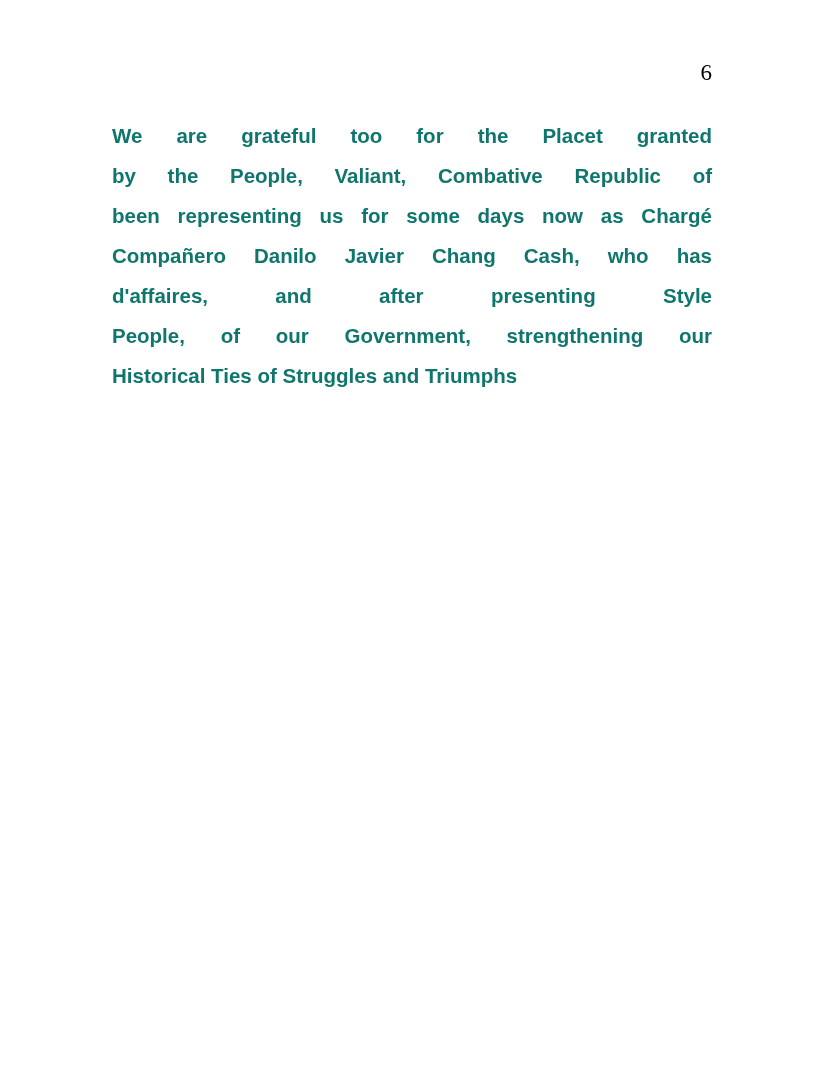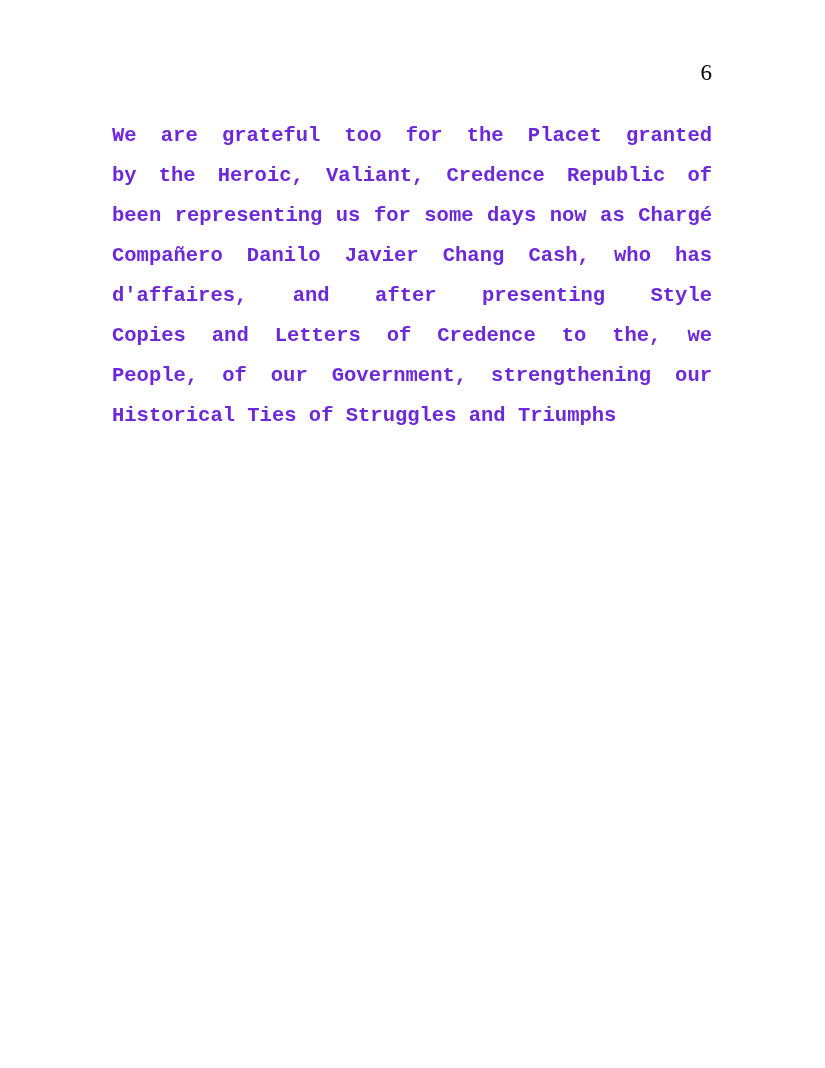--- a/index.html
+++ b/index.html
@@ -20,47 +20,46 @@
     right: 113px;
     font-family: "Liberation Serif", serif;
     font-size: 23px;
     color: #000000;
   }
   .body-text {
     position: absolute;
     left: 112px;
     top: 116px;
     width: 600px;
-    font-family: Liberation Mono, monospace;
+    font-family: Liberation Sans, sans-serif;
     font-weight: 700;
     font-size: 20.5px;
     line-height: 40px;
-    color: #6d28d9;
+    color: #0f766e;
   }
   .text-line {
     text-align: justify;
     text-align-last: justify;
     white-space: normal;
   }
   .text-line.last {
     text-align: justify;
     text-align-last: left;
   }
 </style>
 </head>
 <body>
 
 <div class="page">
 
   <div class="page-number">6</div>
 
   <div class="body-text">
     <div class="text-line">We are grateful too for the Placet granted</div>
-    <div class="text-line">by the Heroic, Valiant, Credence Republic of</div>
+    <div class="text-line">by the People, Valiant, Combative Republic of</div>
     <div class="text-line">been representing us for some days now as Chargé</div>
     <div class="text-line">Compañero Danilo Javier Chang Cash, who has</div>
     <div class="text-line">d'affaires, and after presenting Style</div>
-    <div class="text-line">Copies and Letters of Credence to the, we</div>
     <div class="text-line">People, of our Government, strengthening our</div>
     <div class="text-line last">Historical Ties of Struggles and Triumphs</div>
   </div>
 
 </div>
 
 </body></html>

